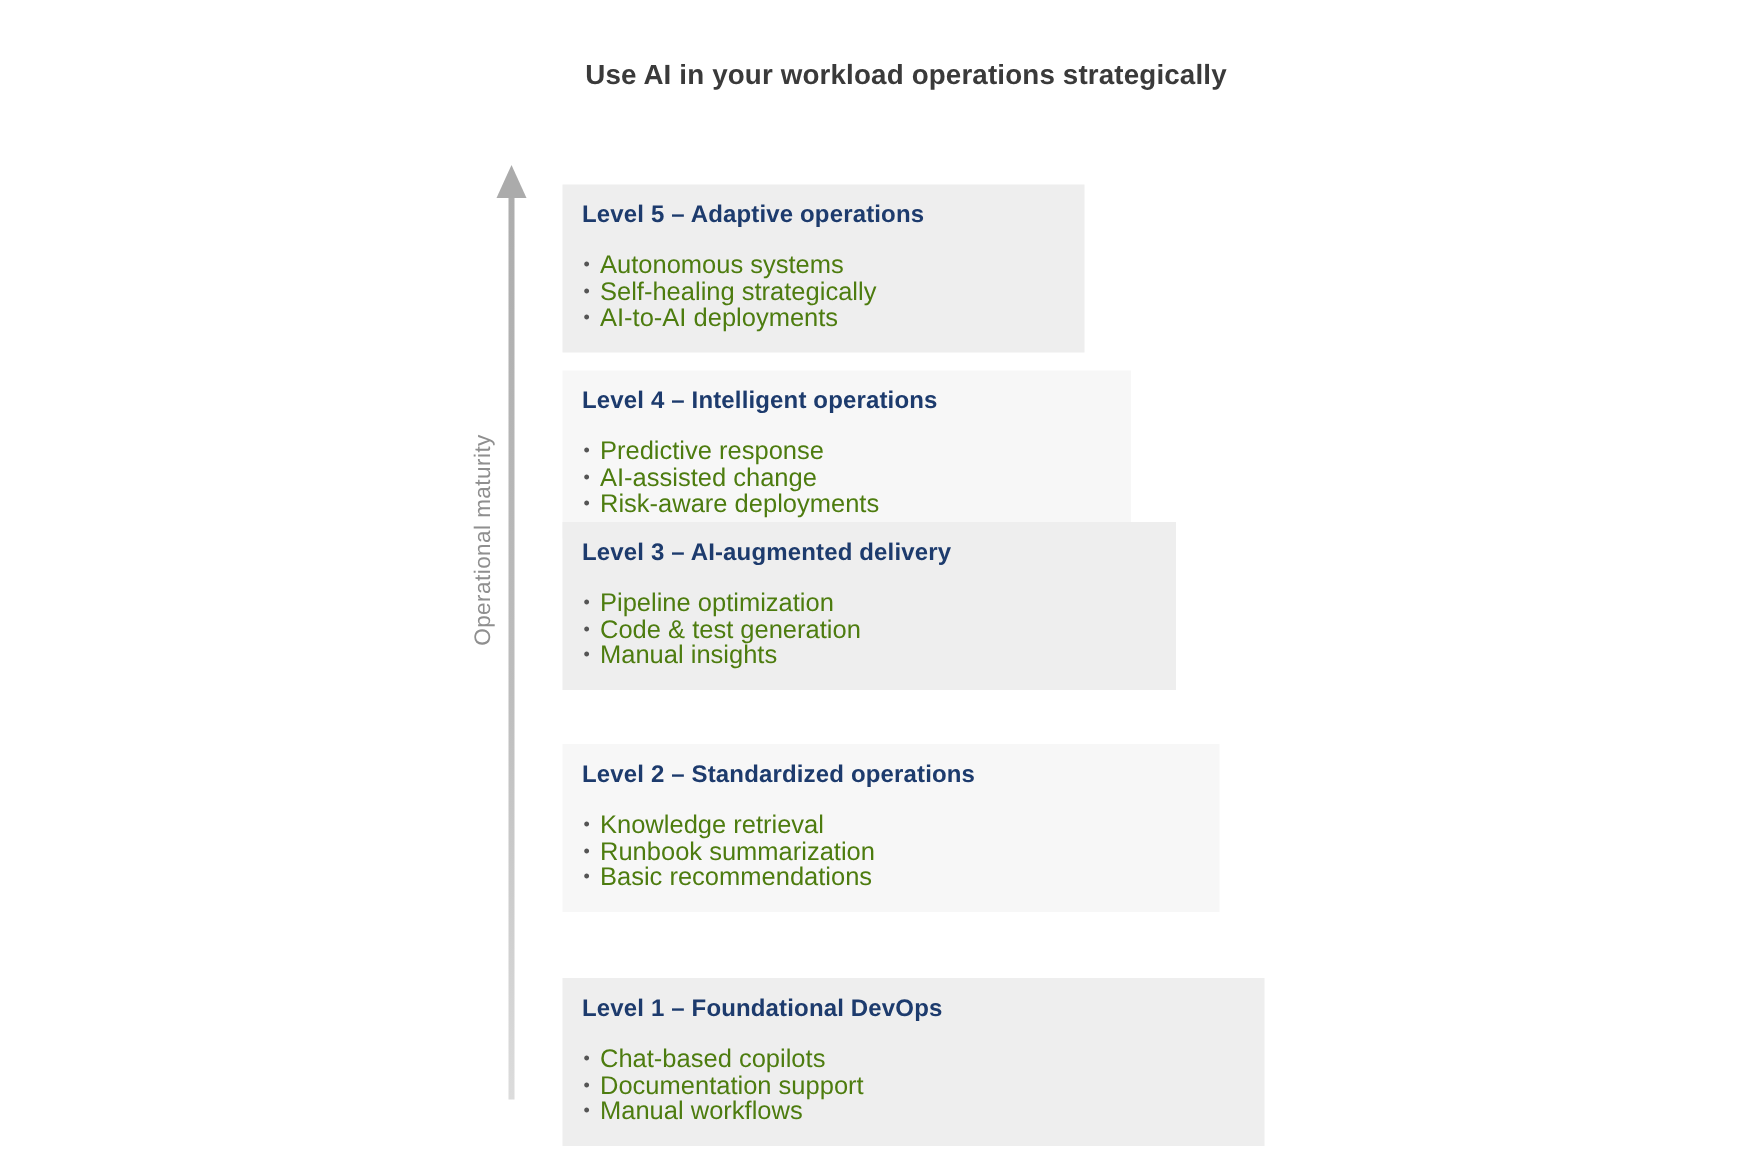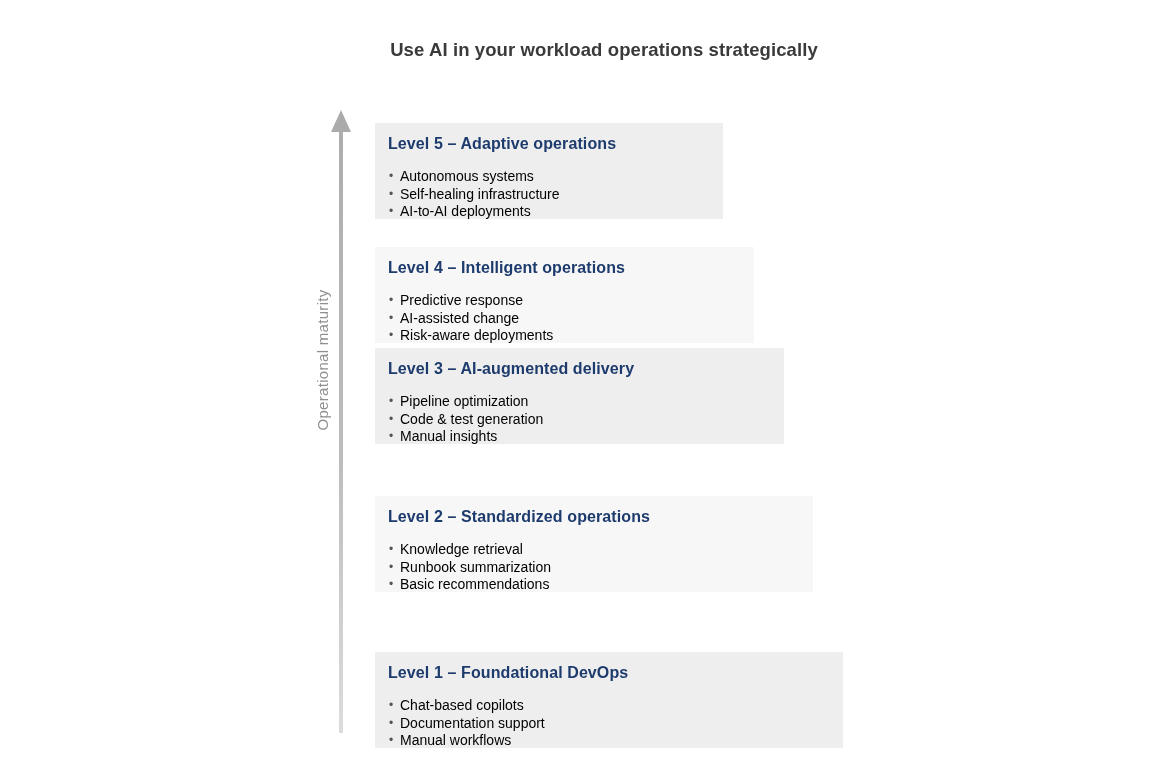--- a/index.html
+++ b/index.html
@@ -57,21 +57,21 @@
     white-space: nowrap;
     font-size: 15px;
     color: #8f8f8f;
     letter-spacing: 0.3px;
   }
 
   
   .box {
     position: absolute;
     left: 375px;
-    height: 96px;
+    height: 112px;
     padding: 10px 16px 0 13px;
     box-sizing: border-box;
   }
   .box.b5 { top: 123px; width: 348px; background: #eeeeee; }
   .box.b4 { top: 247px; width: 379px; background: #f7f7f7; }
   .box.b3 { top: 348px; width: 409px; background: #eeeeee; }
   .box.b2 { top: 496px; width: 438px; background: #f7f7f7; }
   .box.b1 { top: 652px; width: 468px; background: #eeeeee; }
 
   .box h2 {
@@ -83,23 +83,23 @@
     letter-spacing: 0.1px;
   }
   .box ul {
     margin: 13px 0 0 0;
     padding: 0;
     list-style: none;
   }
   .box li {
     position: relative;
     padding-left: 12px;
-    font-size: 14px;
+    font-size: 17px;
     line-height: 17.6px;
-    color: #000000;
+    color: #4d7c0f;
   }
   .box li::before {
     content: "\2022";
     position: absolute;
     left: 1px;
     top: 0;
     color: #555555;
     font-size: 12px;
   }
 </style>
@@ -111,21 +111,21 @@
   <div class="page-title">Use AI in your workload operations strategically</div>
 
   <div class="arrow-shaft"></div>
   <div class="arrow-head"></div>
   <div class="axis-label">Operational maturity</div>
 
   <div class="box b5">
     <h2>Level 5 – Adaptive operations</h2>
     <ul>
       <li>Autonomous systems</li>
-      <li>Self-healing infrastructure</li>
+      <li>Self-healing strategically</li>
       <li>AI-to-AI deployments</li>
     </ul>
   </div>
 
   <div class="box b4">
     <h2>Level 4 – Intelligent operations</h2>
     <ul>
       <li>Predictive response</li>
       <li>AI-assisted change</li>
       <li>Risk-aware deployments</li>

